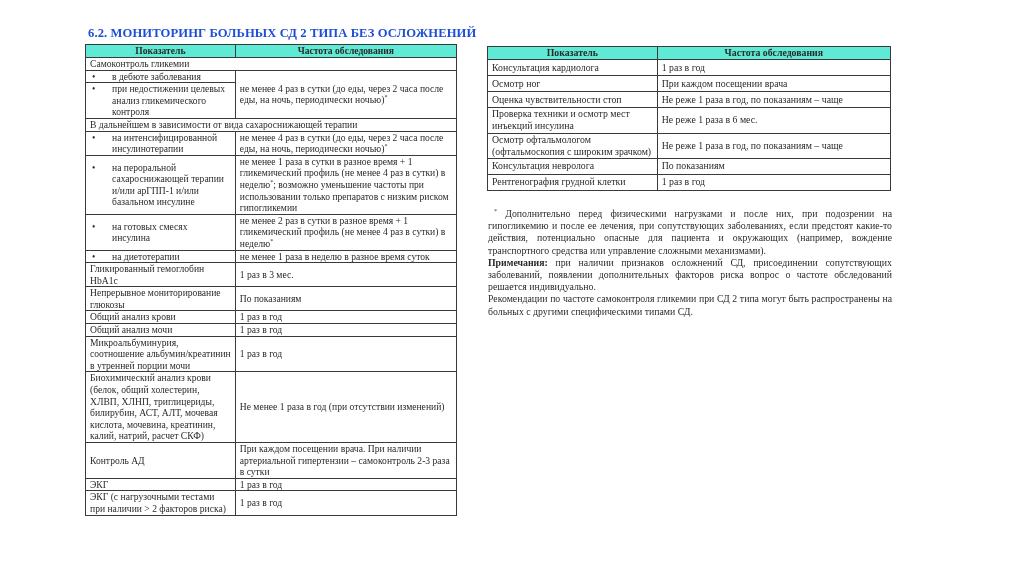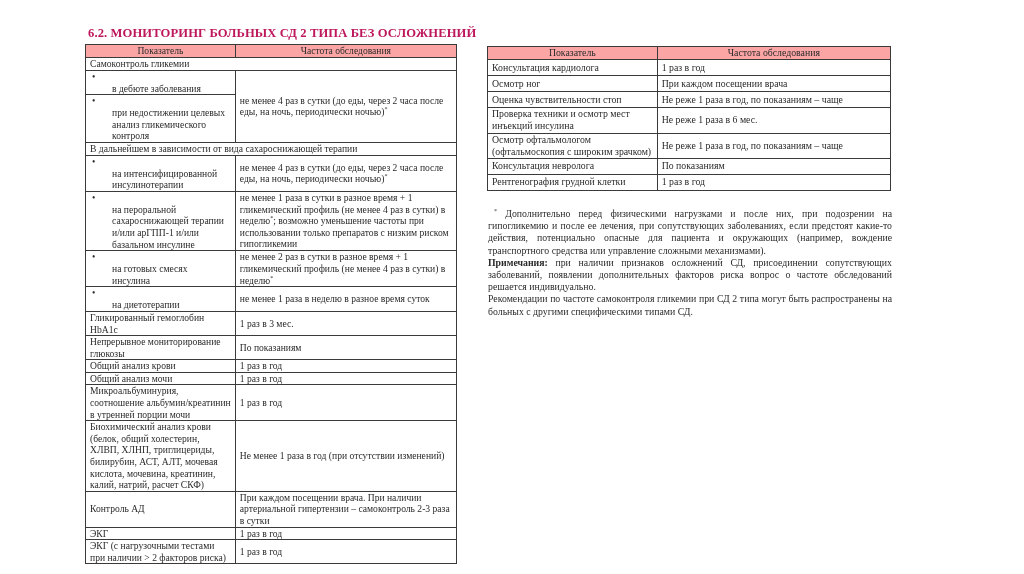--- a/index.html
+++ b/index.html
@@ -2,37 +2,37 @@
 <html><head>
 <meta charset="utf-8">
 <style>
   html, body { margin: 0; padding: 0; }
   body {
     width: 1024px; height: 574px; background: #ffffff; position: relative; overflow: hidden;
     font-family: "Liberation Serif", "DejaVu Serif", serif; color: #2a2a2a;
   }
   .title {
     position: absolute; left: 88px; top: 26px; width: 370px;
-    font-size: 12.6px; font-weight: bold; letter-spacing: 0.1px; color: #be185d; white-space: nowrap;
+    font-size: 12.6px; font-weight: bold; letter-spacing: 0.1px; color: #1d4ed8; white-space: nowrap;
   }
   table { border-collapse: collapse; position: absolute; font-size: 9.6px; line-height: 11.6px; }
   td, th { border: 1px solid #3a3a3a; padding: 0 4px; vertical-align: middle; text-align: left; font-weight: normal; }
-  th { background: #fca5a5; font-weight: normal; text-align: center; height: 12px; }
+  th { background: #5eead4; font-weight: bold; text-align: center; height: 12px; }
   #left-table { left: 85px; top: 44px; width: 372px; }
   #left-table col.c1 { width: 150px; }
   #left-table col.c2 { width: 222px; }
   #right-table { left: 487px; top: 46px; width: 404px; font-size: 9.8px; line-height: 12.2px; }
   #right-table col.c1 { width: 170px; }
   #right-table col.c2 { width: 234px; }
   #right-table td { height: 15px; }
   .center { }
   .italic { }
   .bullet-cell { padding-left: 6px; }
   .bullet { display: inline-block; width: 20px; vertical-align: top; }
-  .btext { display: inline-block; width: calc(100% - 24px); vertical-align: top; margin-top: 12px; }
+  .btext { display: inline-block; width: calc(100% - 24px); vertical-align: top; }
   sup { font-size: 6px; line-height: 0; vertical-align: 4px; }
   .notes {
     position: absolute; left: 488px; top: 208px; width: 404px;
     font-size: 9.8px; line-height: 12.2px; text-align: justify; color: #2a2a2a;
   }
   .notes p { margin: 0; }
   .notes .indent { text-indent: 6px; }
   .notes b { font-weight: bold; margin-top: 8px; }
 </style>
 </head>

